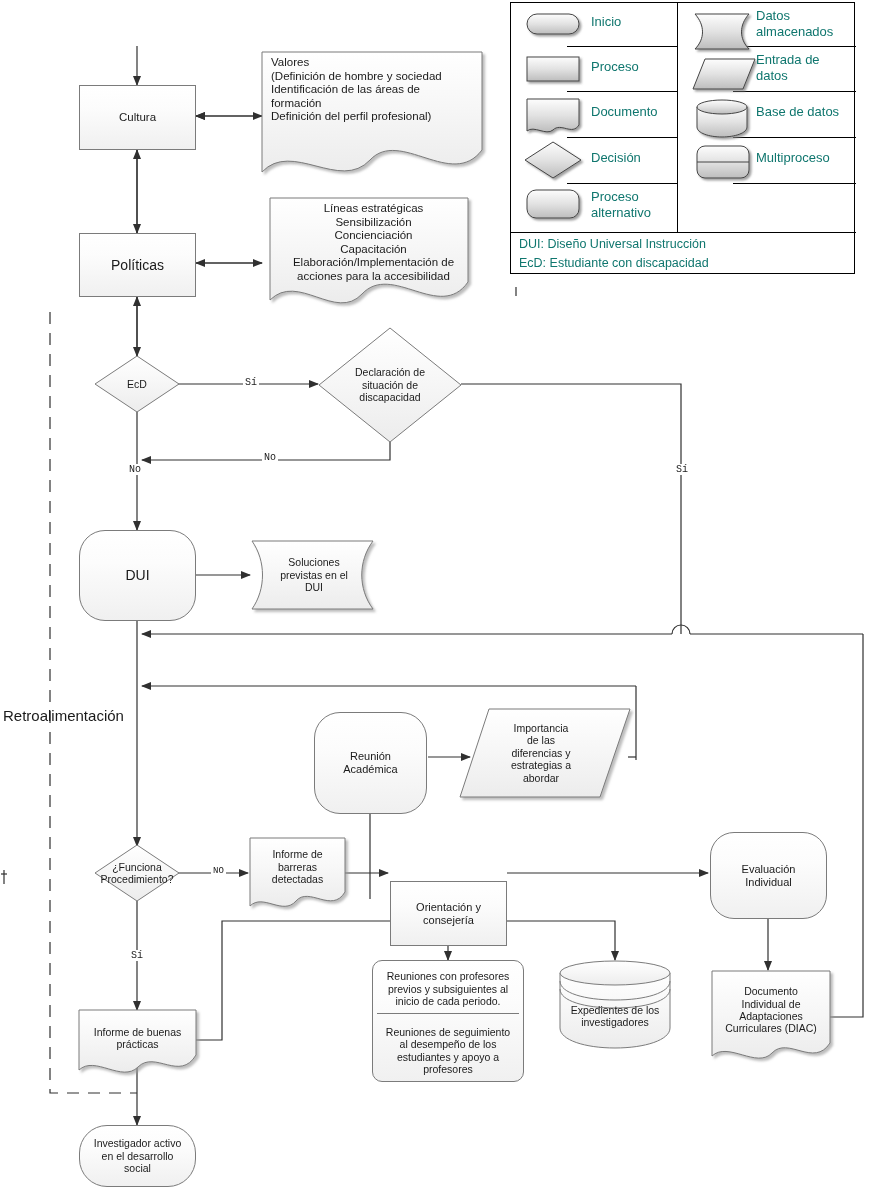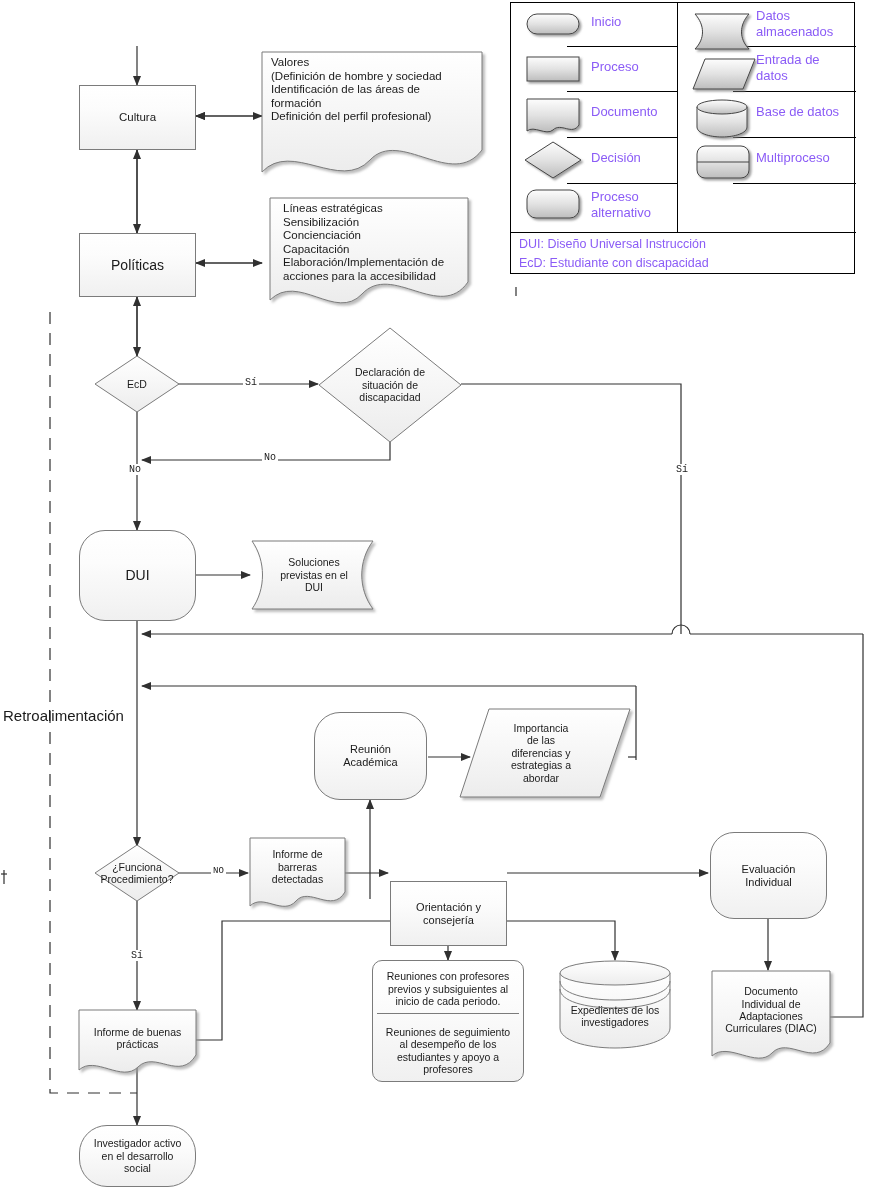--- a/index.html
+++ b/index.html
@@ -9,21 +9,21 @@
   .node{position:absolute;box-sizing:border-box;display:flex;align-items:center;justify-content:center;
         text-align:center;color:#1a1a1a;line-height:1.18;}
   .node .lbl{display:block;width:100%;padding:0 4px;}
   
   .shp{background:linear-gradient(to bottom,#ffffff 0%,#fcfcfc 35%,#f0f0f0 100%);
        border:1px solid #7b7b7b;}
   .proc{}
   .rounded{border-radius:18px;}
   .term{border-radius:22px;}
   .legendbox{position:absolute;border:1px solid #000;background:#fff;box-sizing:border-box;}
-  .legtext{position:absolute;color:#8b5cf6;line-height:1.15;}
+  .legtext{position:absolute;color:#0f766e;line-height:1.15;}
   .edgelabel{position:absolute;background:#fff;color:#1a1a1a;padding:0 2px;font-family:Liberation Mono, monospace;}
   .freetext{position:absolute;color:#1a1a1a;}
 </style>
 </head>
 <body>
 
 <div id="canvas">
 
   <svg class="layer" viewBox="0 0 880 1204">
     <defs>
@@ -149,40 +149,40 @@
 
   <div class="node" style="left:266px;top:52px;width:216px;height:100px;font-size:11.5px;align-items:flex-start;justify-content:flex-start;">
     <span class="lbl" style="text-align:left;padding:4px 4px 0 5px;">Valores<br>(Definición de hombre y sociedad<br>Identificación de las áreas de<br>formación<br>Definición del perfil profesional)</span>
   </div>
 
   <div class="node shp proc" style="left:79px;top:233px;width:117px;height:64px;font-size:14px;">
     <span class="lbl">Políticas</span>
   </div>
 
   <div class="node" style="left:272px;top:198px;width:196px;height:104px;font-size:11.5px;align-items:flex-start;justify-content:flex-start;">
-    <span class="lbl" style="text-align:left;padding:4px 4px 0 11px;">Líneas estratégicas<br>Sensibilización<br>Concienciación<br>Capacitación<br>Elaboración/Implementación de<br>acciones para la accesibilidad</span>
+    <span class="lbl" style="text-align:center;padding:4px 4px 0 11px;">Líneas estratégicas<br>Sensibilización<br>Concienciación<br>Capacitación<br>Elaboración/Implementación de<br>acciones para la accesibilidad</span>
   </div>
 
   <div class="node" style="left:95px;top:356px;width:84px;height:56px;font-size:10.5px;">
     <span class="lbl">EcD</span>
   </div>
 
   <div class="node" style="left:334px;top:352px;width:112px;height:66px;font-size:10.5px;">
     <span class="lbl">Declaración de<br>situación de<br>discapacidad</span>
   </div>
 
   <div class="node shp rounded" style="left:79px;top:530px;width:117px;height:91px;font-size:14px;border-radius:26px;">
     <span class="lbl">DUI</span>
   </div>
 
   <div class="node" style="left:258px;top:541px;width:112px;height:68px;font-size:10.5px;">
     <span class="lbl">Soluciones<br>previstas en el<br>DUI</span>
   </div>
 
-  <div class="node shp rounded" style="left:314px;top:712px;width:113px;height:88px;font-size:11px;border-radius:26px;">
+  <div class="node shp rounded" style="left:314px;top:712px;width:113px;height:102px;font-size:11px;border-radius:26px;">
     <span class="lbl">Reunión<br>Académica</span>
   </div>
 
   <div class="node" style="left:478px;top:710px;width:126px;height:86px;font-size:10.5px;">
     <span class="lbl">Importancia<br>de las<br>diferencias y<br>estrategias a<br>abordar</span>
   </div>
 
   <div class="node" style="left:84px;top:850px;width:106px;height:46px;font-size:10.5px;">
     <span class="lbl">¿Funciona<br>Procedimiento?</span>
   </div>

